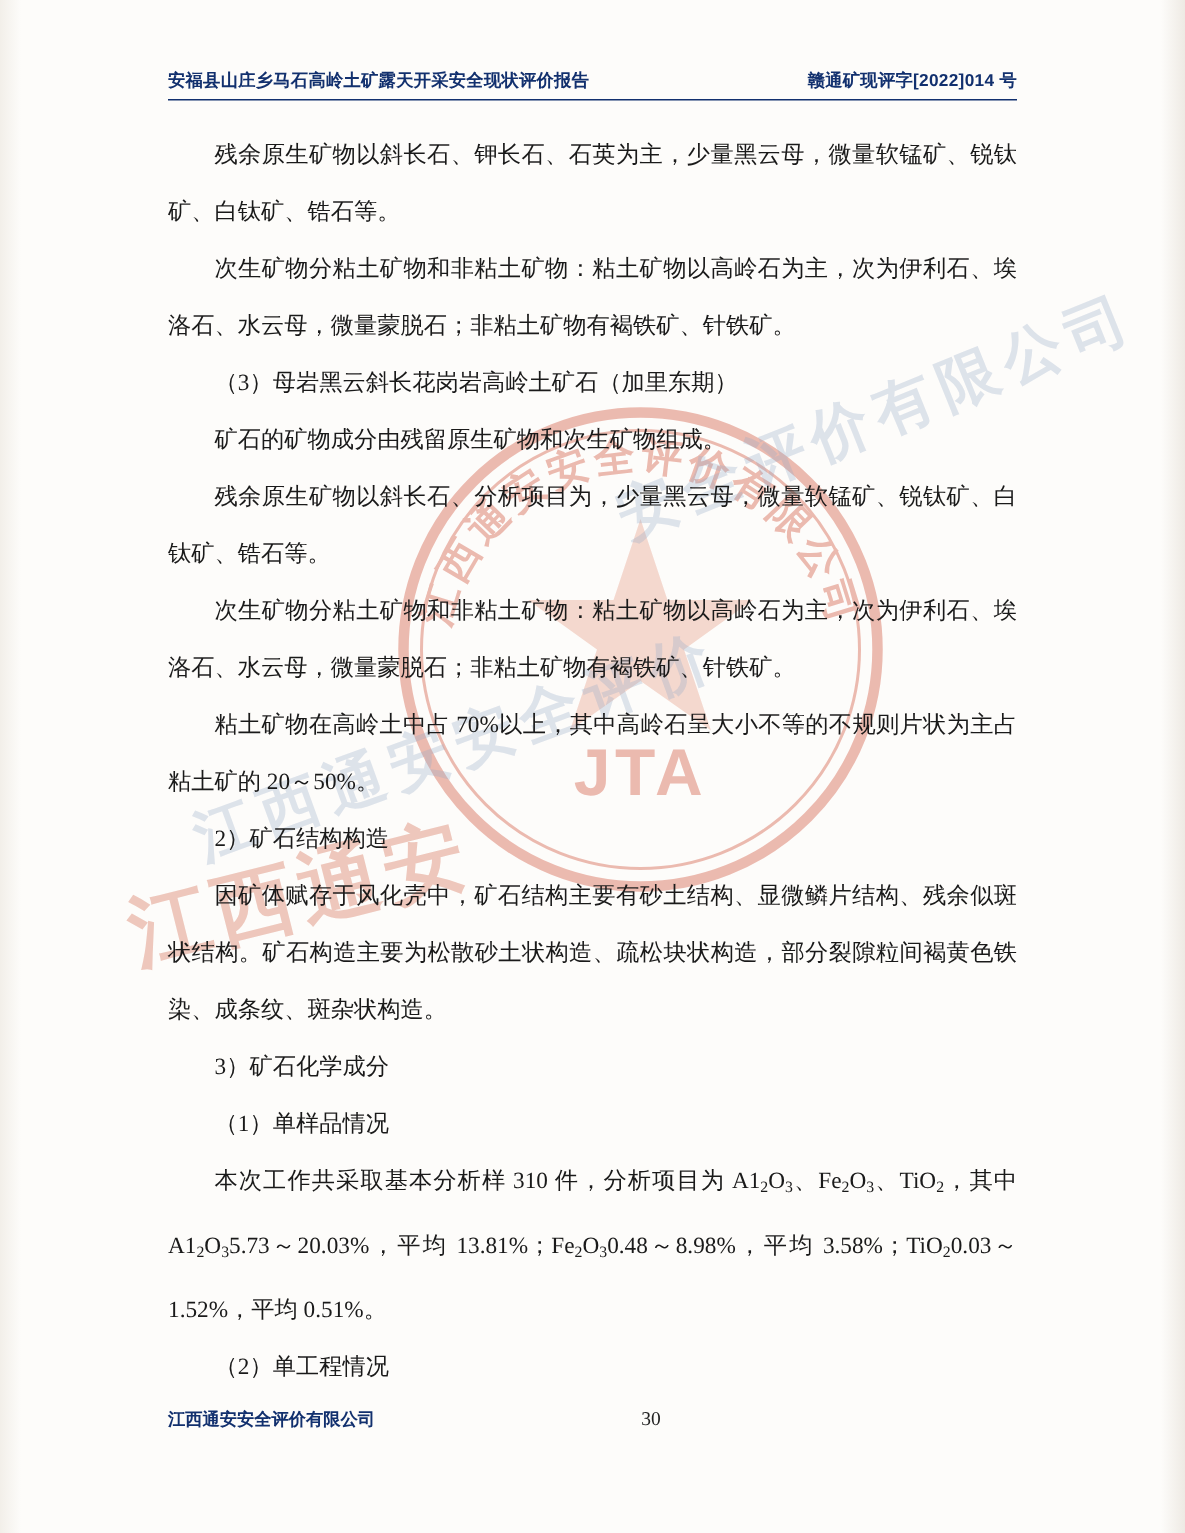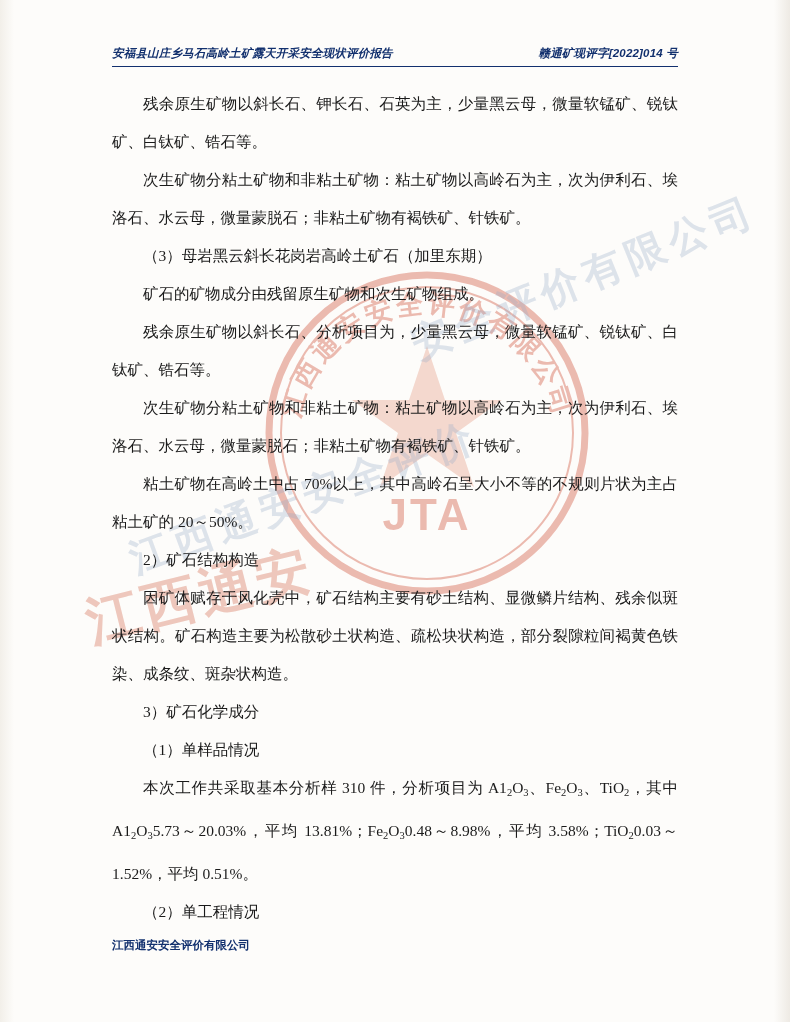--- a/index.html
+++ b/index.html
@@ -48,21 +48,20 @@
   .doc-header {
     display: flex;
     justify-content: space-between;
     align-items: baseline;
     font-size: 11.5px;
     font-family: "Liberation Sans", sans-serif;
     font-weight: bold;
     color: #12306e;
     letter-spacing: 0.2px;
     white-space: nowrap;
-    font-style: italic;
   }
   .doc-header .left { }
   .doc-header .right { }
   .header-rule {
     margin-top: 5px;
     border-bottom: 1px solid #12306e;
     width: 100%;
   }
 
   
@@ -212,16 +211,17 @@
       </p>
 
       <p class="para">（2）单工程情况</p>
     </div>
   </div>
 
   <div class="doc-footer">
 
     <div class="footer-row">
       <span class="footer-left">江西通安安全评价有限公司</span>
+      <span class="footer-center">30</span>
     </div>
   </div>
 
 </div>
 
 </body></html>

